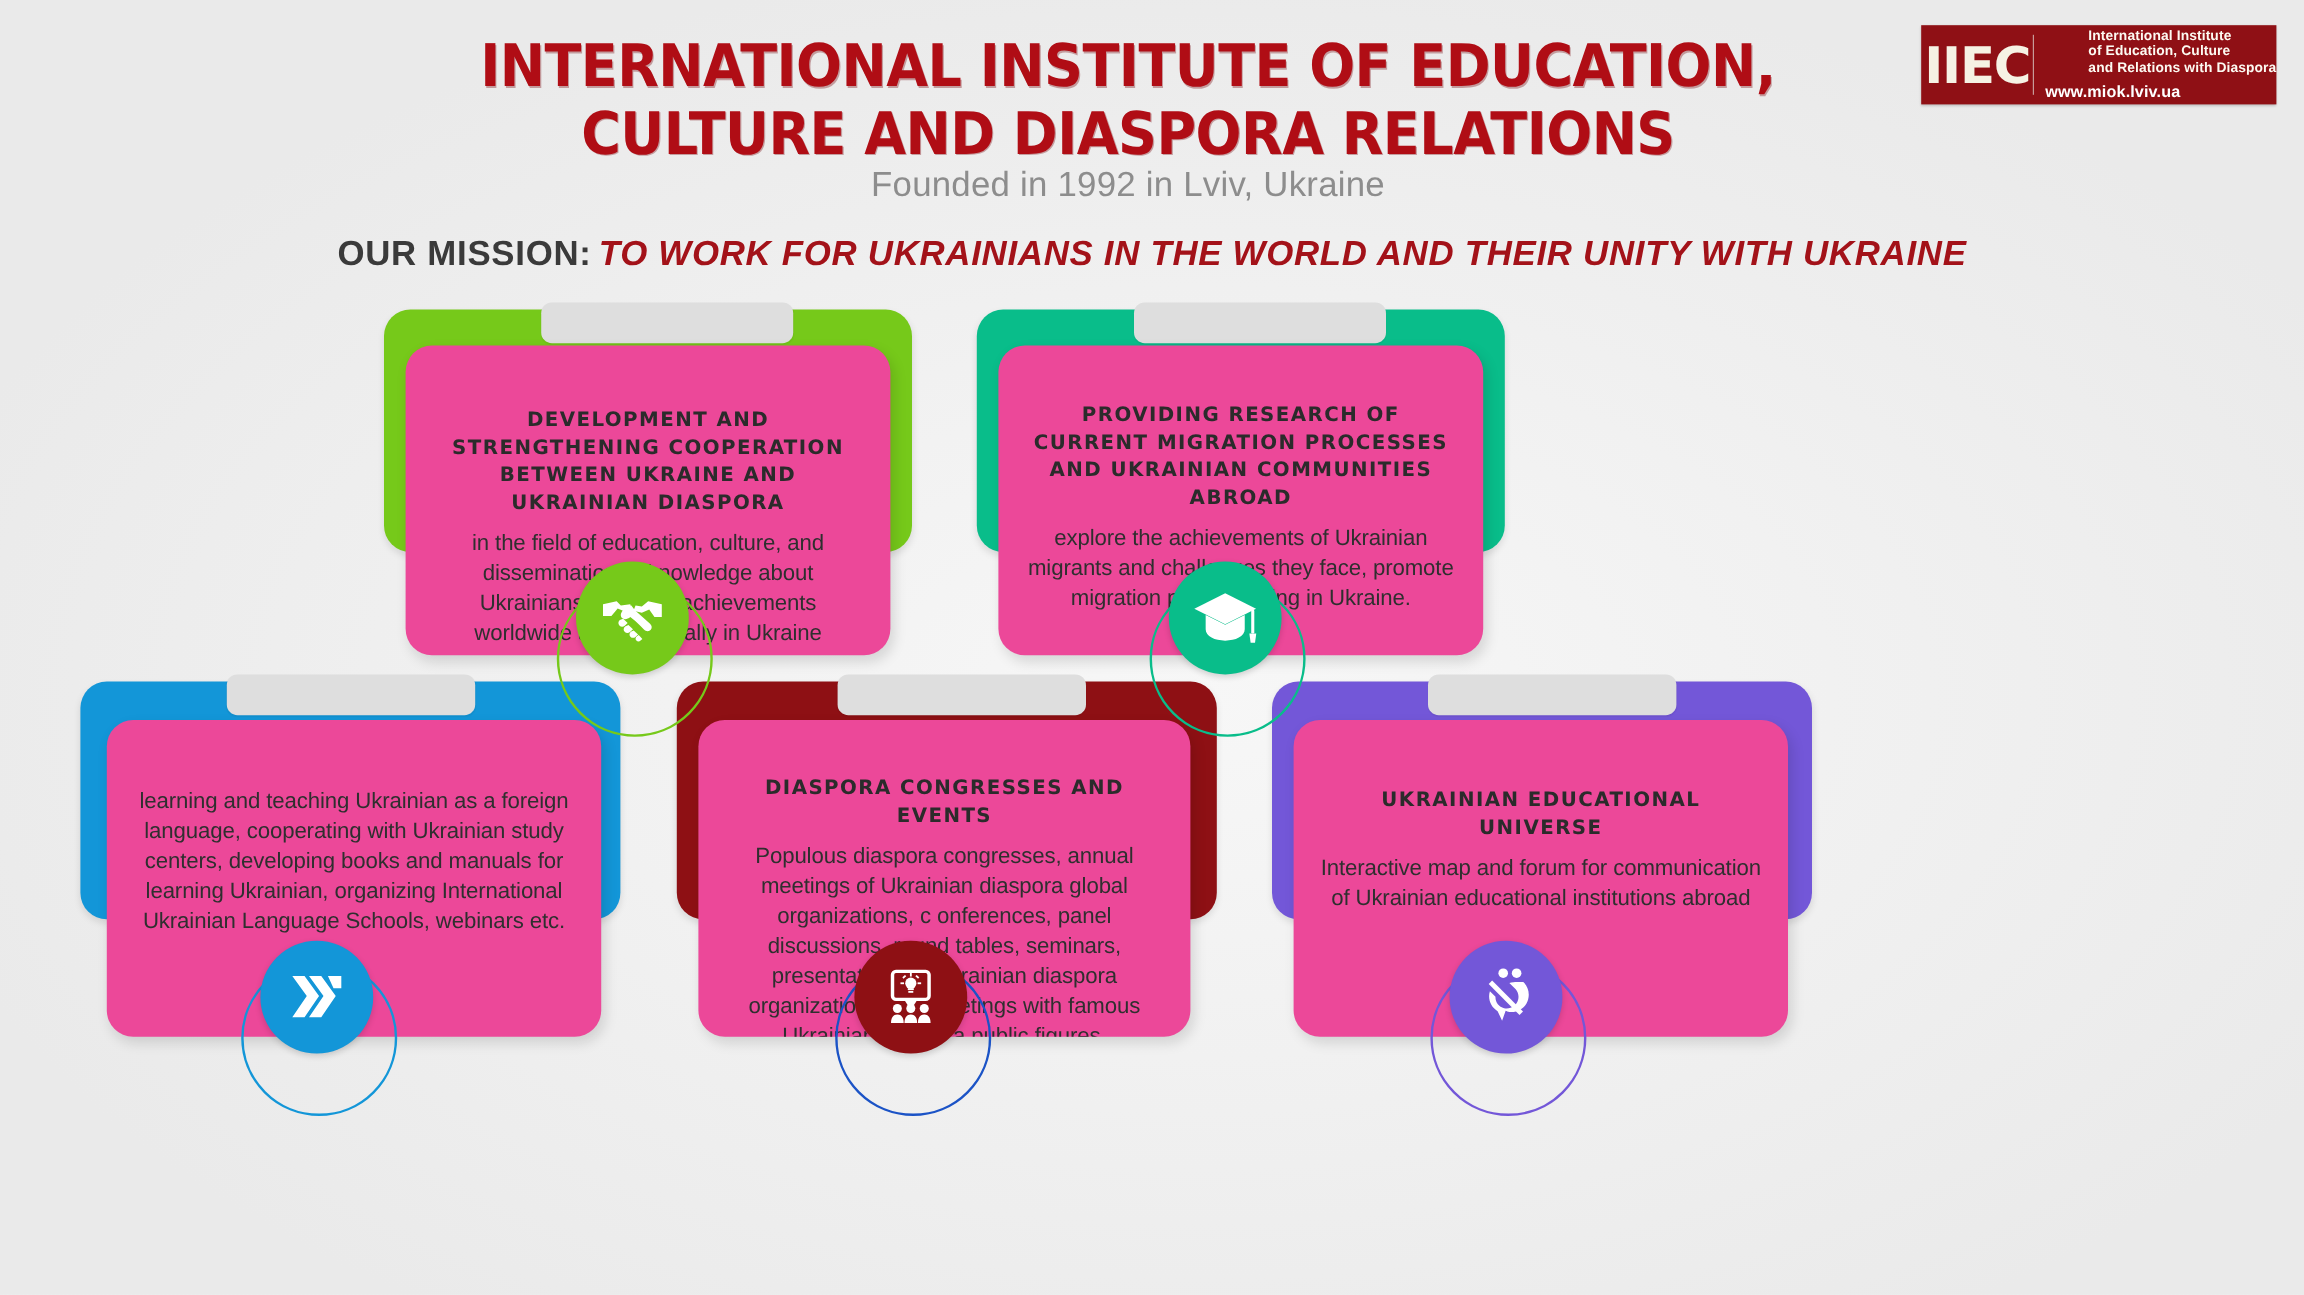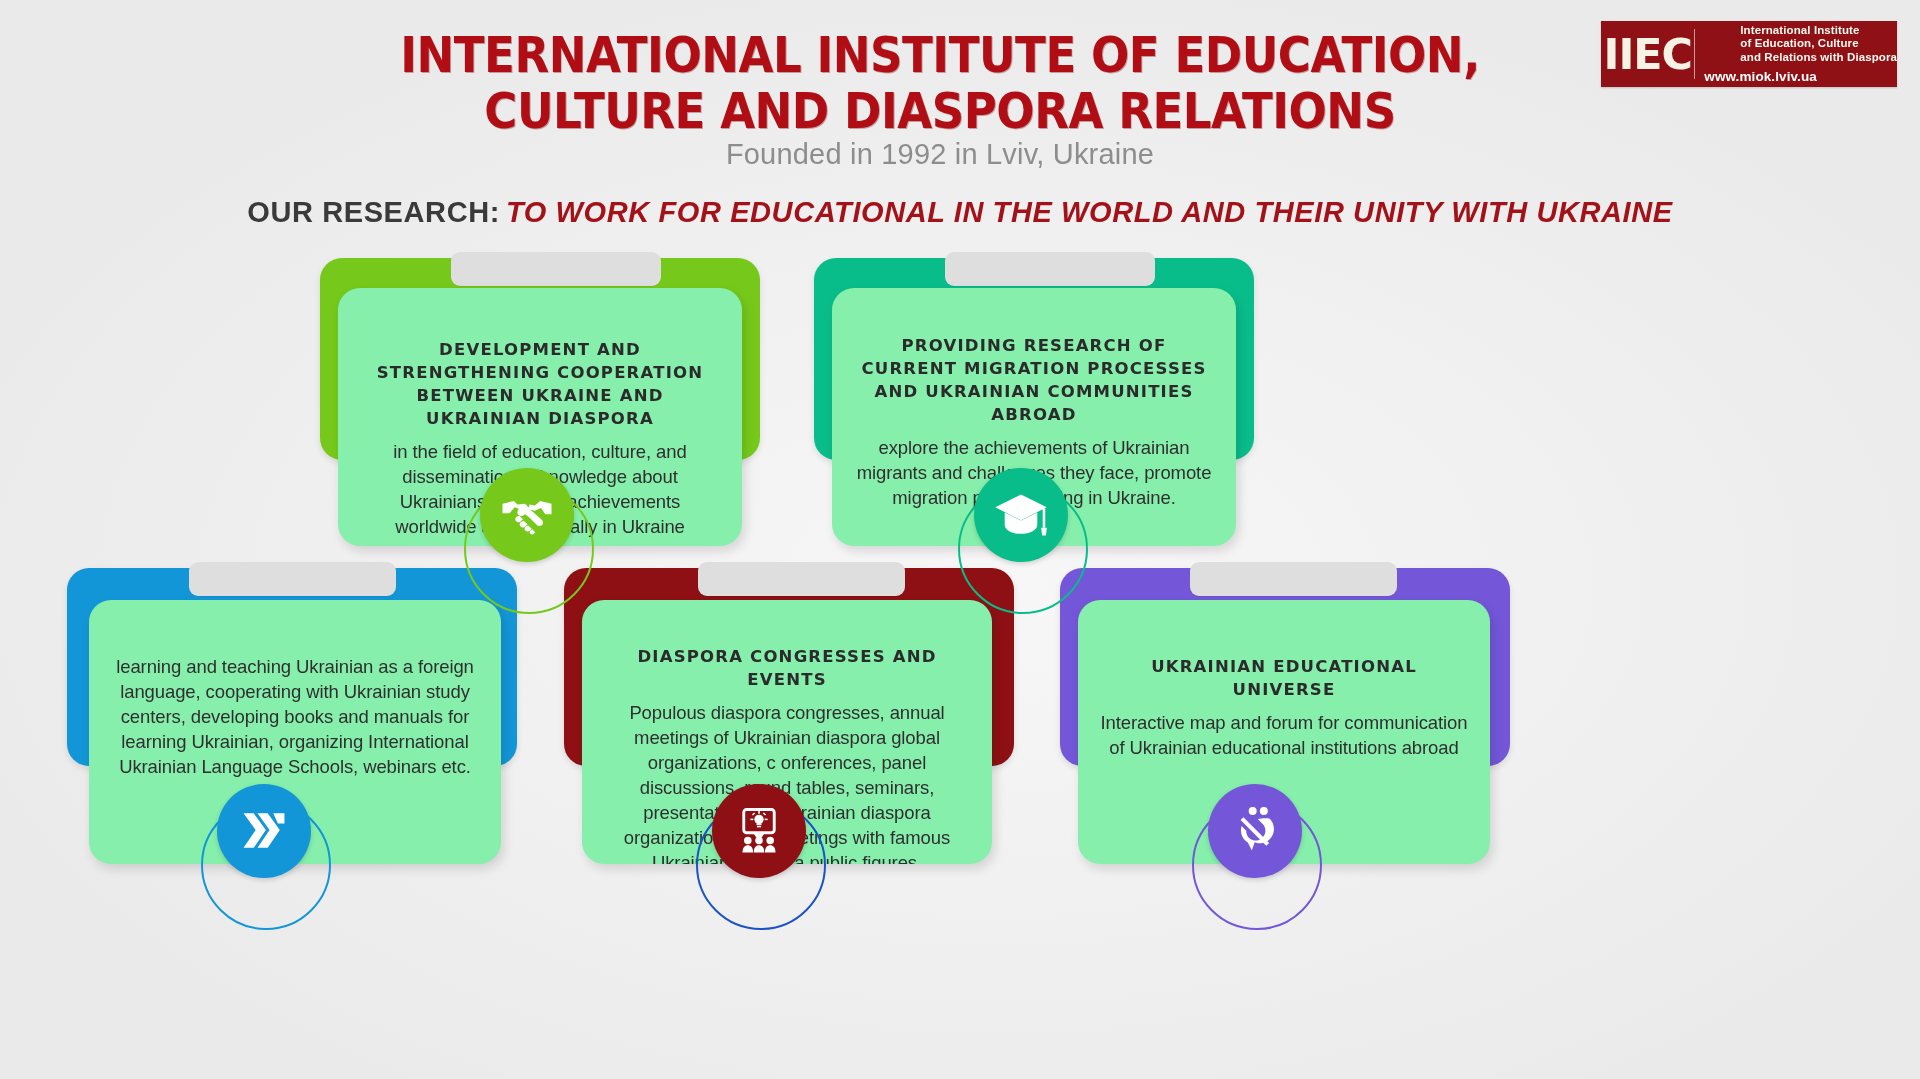--- a/index.html
+++ b/index.html
@@ -76,21 +76,21 @@
   
   .card{position:absolute;}
 
   .backpanel{
     position:absolute;left:0;top:0;
     border-radius:22px;
     box-shadow:0 3px 6px rgba(0,0,0,.10);
   }
   .frontcard{
     position:absolute;
-    background:#86efac;
+    background:#ec4899;
     border-radius:22px;
     box-shadow:3px 5px 11px rgba(0,0,0,.13);
     overflow:hidden;
   }
   .tab{
     position:absolute;
     height:34px;
     background:#dedede;
     border-radius:9px;
     box-shadow:0 1px 1px rgba(0,0,0,.05);
@@ -182,21 +182,21 @@
 <div id="header">
 
   <div id="title">
     <span class="tl">INTERNATIONAL INSTITUTE OF EDUCATION,</span>
     <span class="tl">CULTURE AND DIASPORA RELATIONS</span>
   </div>
 
   <div id="subtitle">Founded in 1992 in Lviv, Ukraine</div>
 
   <div id="mission">
-    <span class="ml">OUR RESEARCH:</span><span class="mr">TO WORK FOR EDUCATIONAL IN THE WORLD AND THEIR UNITY WITH UKRAINE</span>
+    <span class="ml">OUR MISSION:</span><span class="mr">TO WORK FOR UKRAINIANS IN THE WORLD AND THEIR UNITY WITH UKRAINE</span>
   </div>
 
   <div id="logo">
     <div class="mark">IIEC</div>
     <div class="rule"></div>
     <div class="info">
       <div class="ln">International Institute</div>
       <div class="ln">of Education, Culture</div>
       <div class="ln">and Relations with Diaspora</div>
       <div class="url">www.miok.lviv.ua</div>

